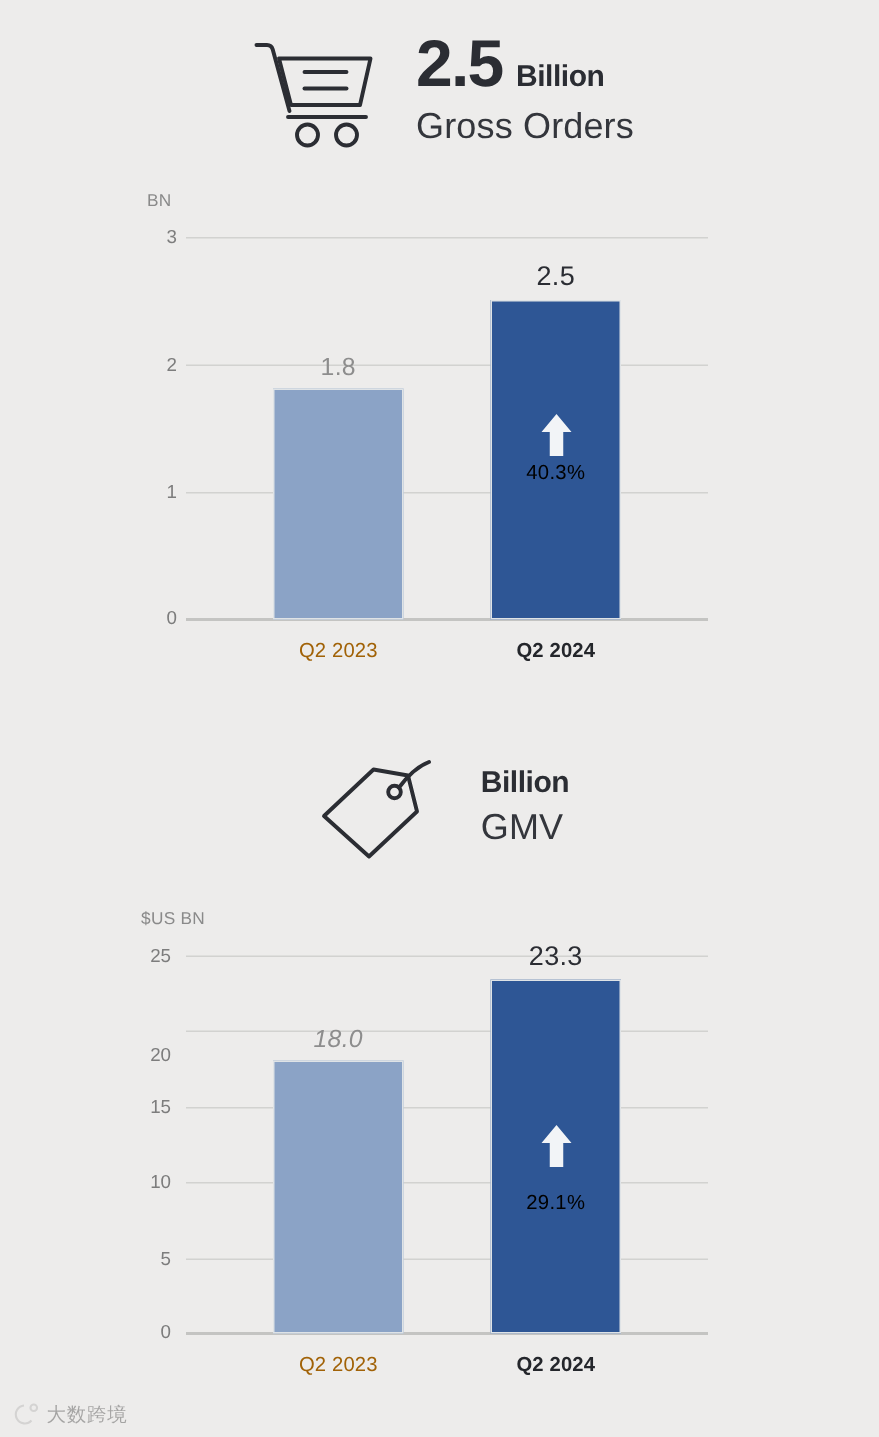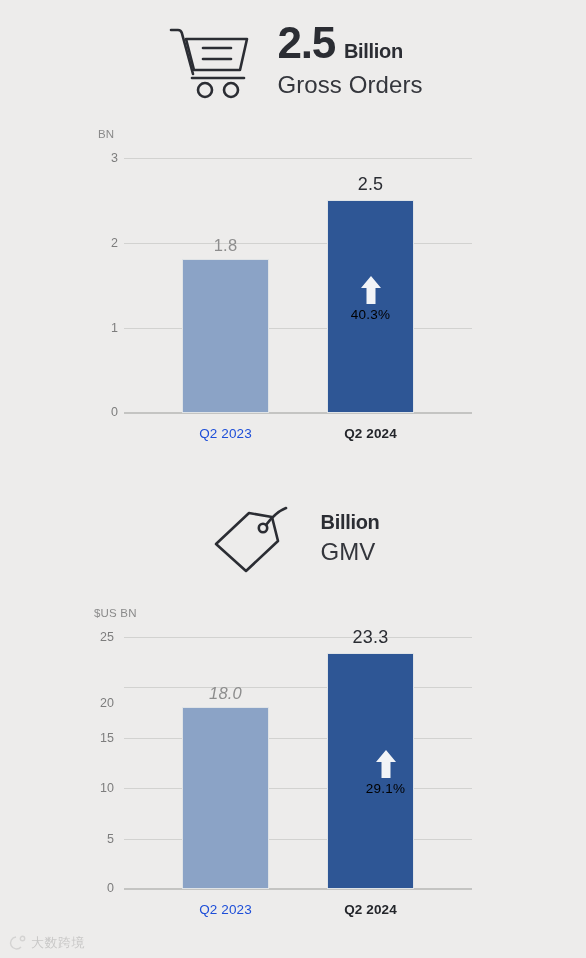--- a/index.html
+++ b/index.html
@@ -130,21 +130,21 @@
   .bar-value.curr {
     color: #2b2d33;
     font-size: 18px;
   }
   .cat-label {
     position: absolute;
     text-align: center;
     font-size: 13.5px;
     letter-spacing: 0.1px;
   }
-  .cat-label.prev { color: #1d4ed8; }
+  .cat-label.prev { color: #a16207; }
   .cat-label.curr { color: #24262b; font-weight: bold; }
 
   .growth {
     position: absolute;
     display: flex;
     flex-direction: column;
     align-items: center;
     pointer-events: none;
   }
   .growth-arrow {
@@ -169,21 +169,21 @@
     gap: 4px;
     opacity: 0.30;
   }
   .watermark-mark {
     width: 19px;
     height: 16px;
     display: block;
   }
   .watermark-text {
     font-size: 13px;
-    color: #737373;
+    color: #000000;
     letter-spacing: 0.5px;
     font-family: "DejaVu Sans", sans-serif;
   }
 </style>
 </head>
 <body>
 
 <section class="panel" id="panel-orders">
 
   <div class="kpi-header">
@@ -279,21 +279,21 @@
     <div class="tick-label" style="left:80px; top:182px;">10</div>
     <div class="tick-label" style="left:80px; top:233px;">5</div>
     <div class="tick-label" style="left:80px; top:282px;">0</div>
 
     <div class="bar prev" style="left:182px; top:108px; width:87px; height:182px;"></div>
     <div class="bar curr" style="left:327px; top:54px;  width:87px; height:236px;"></div>
 
     <div class="bar-value prev" style="left:182px; top:85px; width:87px;font-style:italic;">18.0</div>
     <div class="bar-value curr" style="left:327px; top:28px; width:87px;">23.3</div>
 
-    <div class="growth" style="left:342px; top:150px; width:87px;">
+    <div class="growth" style="left:327px; top:150px; width:87px;gap:13px;">
       <span class="growth-arrow">
         <svg viewBox="0 0 22 30" width="22" height="30">
           <path d="M11 1 L21 13 H15.5 V29 H6.5 V13 H1 Z" fill="#f2f4f7"></path>
         </svg>
       </span>
       <span class="growth-text">29.1%</span>
     </div>
 
     <div class="cat-label prev" style="left:182px; top:303px; width:87px;">Q2 2023</div>
     <div class="cat-label curr" style="left:327px; top:303px; width:87px;">Q2 2024</div>

